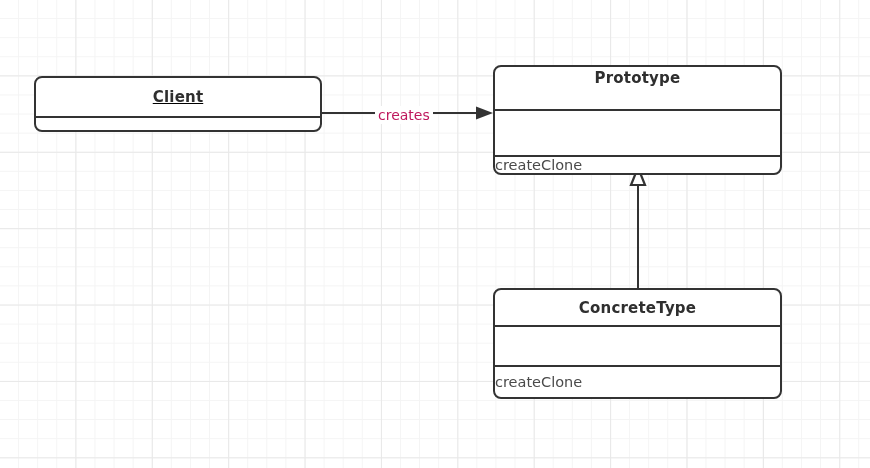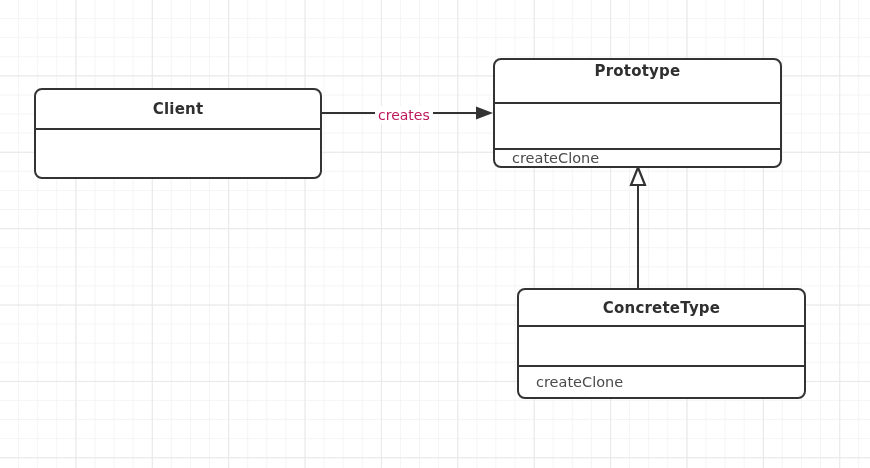--- a/index.html
+++ b/index.html
@@ -48,21 +48,21 @@
     letter-spacing: 0.2px;
     box-sizing: border-box;
   }
   .uml-compartment {
     box-sizing: border-box;
     border-top: 2.2px solid #333333;
     display: flex;
     align-items: center;
     font-size: 14.5px;
     color: #4a4a4a;
-    padding-left: 17px;
+    padding-left: 0;
   }
   .uml-compartment.empty-attrs {
     padding-left: 0;
   }
 
   
   .edge-line {
     position: absolute;
     background: #333333;
     z-index: 2;
@@ -85,32 +85,32 @@
     position: absolute;
     z-index: 3;
     overflow: visible;
   }
 </style>
 </head>
 <body>
 
 <div id="canvas">
 
-  <div class="uml-class" style="left:34px; top:88px; width:288px; height:91px;">
+  <div class="uml-class" style="left:34px; top:76px; width:288px; height:56px;text-decoration:underline;">
     <div class="uml-title" style="height:38px;">Client</div>
     <div class="uml-compartment empty-attrs" style="flex:1;"></div>
   </div>
 
-  <div class="uml-class" style="left:493px; top:58px; width:289px; height:110px;gap:20px;">
+  <div class="uml-class" style="left:493px; top:65px; width:289px; height:110px;gap:20px;">
     <div class="uml-title" style="height:34px;">Prototype</div>
     <div class="uml-compartment empty-attrs" style="height:40px;"></div>
     <div class="uml-compartment" style="flex:1;">createClone</div>
   </div>
 
-  <div class="uml-class" style="left:493px; top:288px; width:289px; height:111px;margin-left:24px;">
+  <div class="uml-class" style="left:493px; top:288px; width:289px; height:111px;">
     <div class="uml-title" style="height:35px;">ConcreteType</div>
     <div class="uml-compartment empty-attrs" style="height:40px;"></div>
     <div class="uml-compartment" style="flex:1;">createClone</div>
   </div>
 
   <div class="edge-line horizontal" style="left:322px; top:112px; width:158px;"></div>
 
   <svg class="arrow-svg" style="left:476px; top:104px;" width="20" height="18" viewBox="0 0 20 18">
     <polygon points="0,2.5 17,9 0,15.5" fill="#333333"></polygon>
   </svg>

